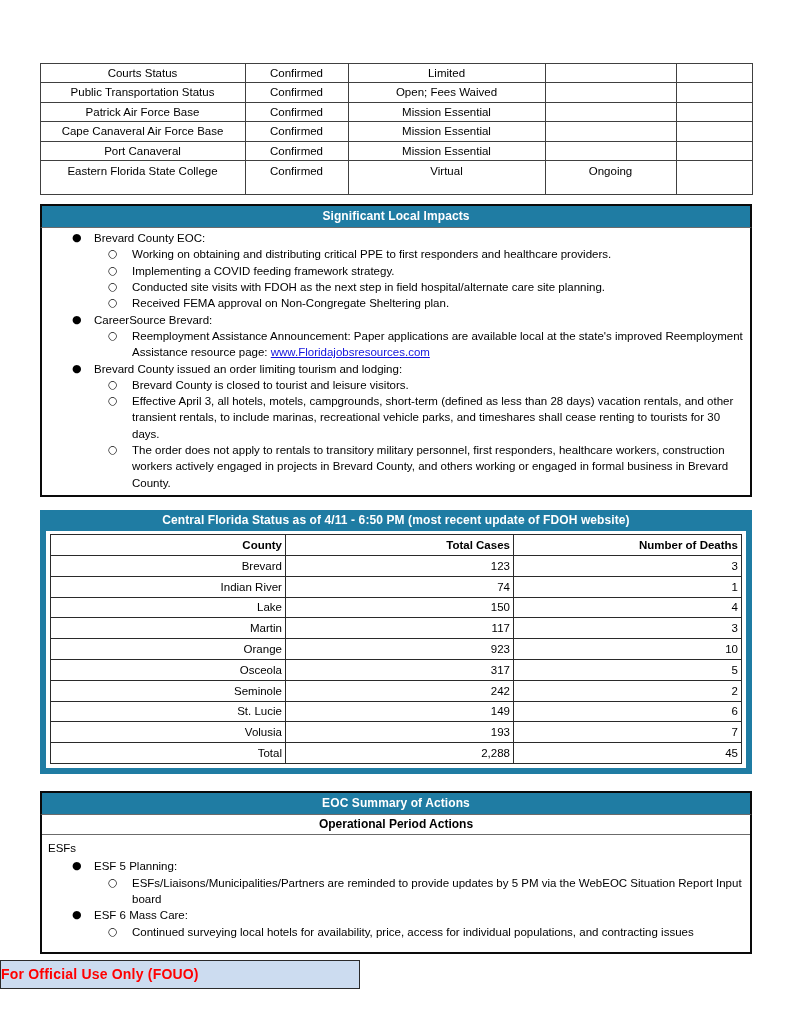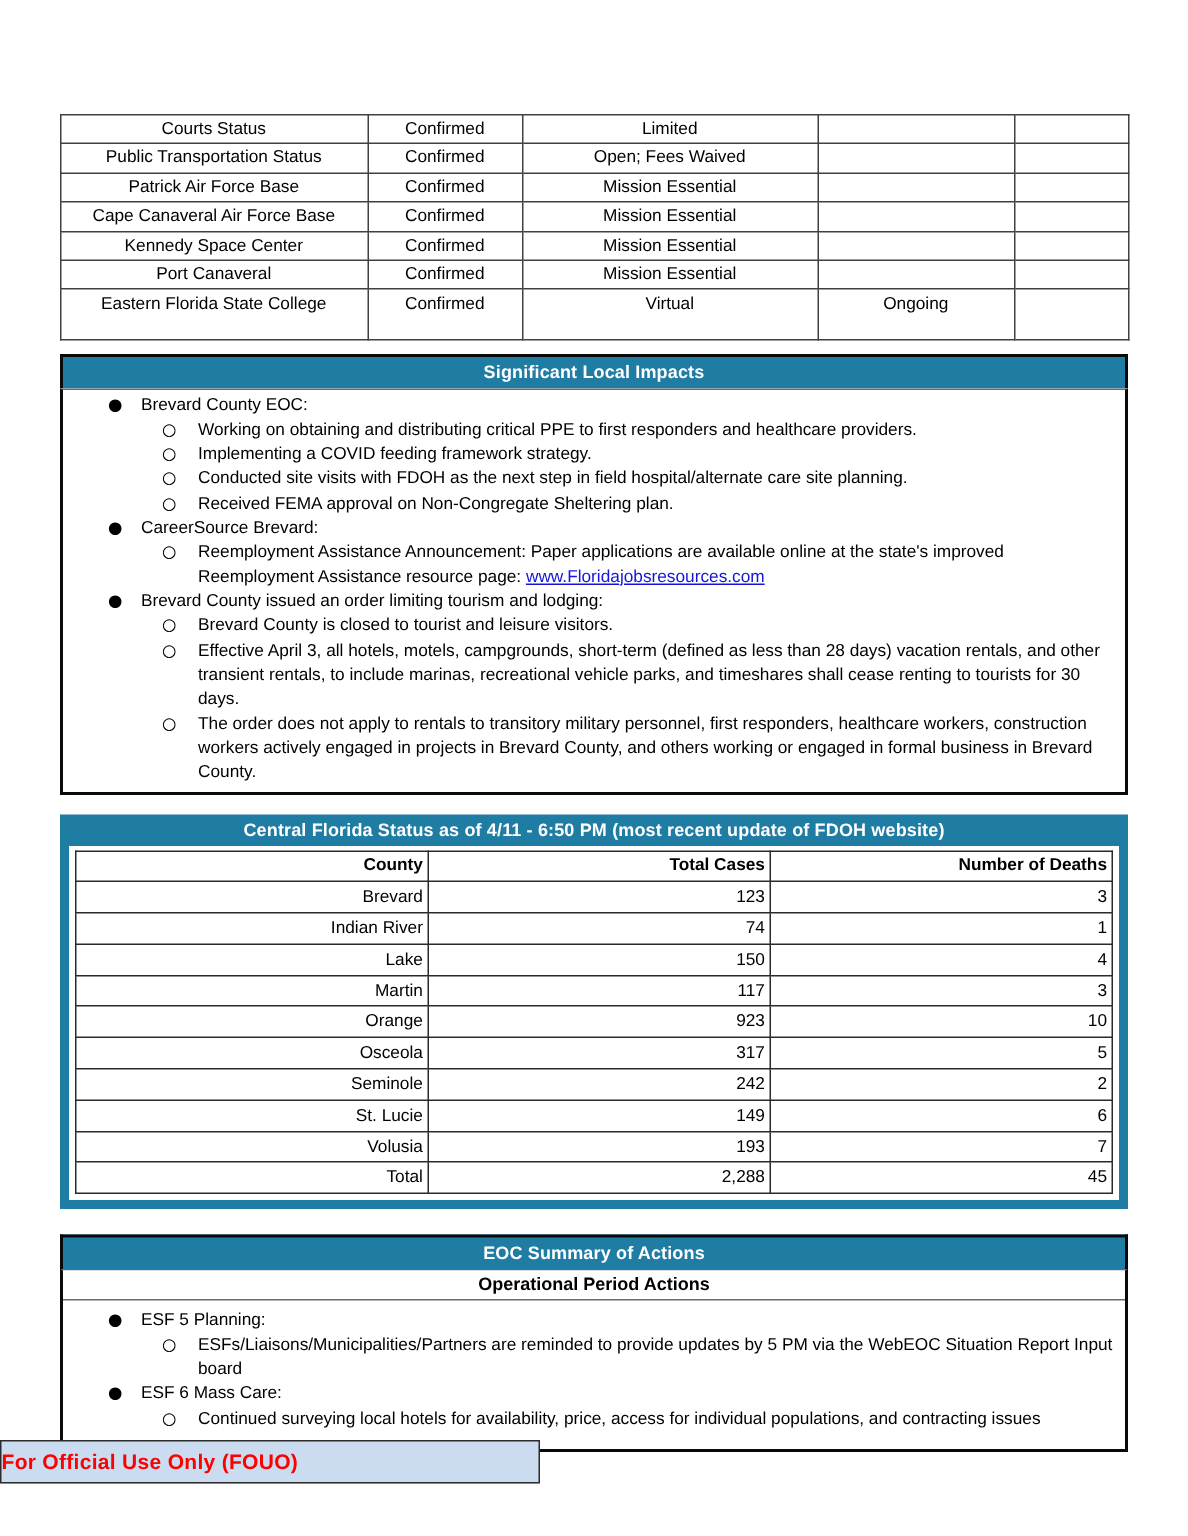--- a/index.html
+++ b/index.html
@@ -28,21 +28,21 @@
   .doc-table td, .doc-table th {
     border: 1px solid #404040;
     padding: 2px 4px;
     text-align: center;
     vertical-align: middle;
     font-weight: normal;
     line-height: 1.25;
   }
 
   
-  .status-wrap { padding-top: 36px; margin-top: 40px; }
+  .status-wrap { padding-top: 63px; }
   .status-table td { height: 18px; }
   .status-table .c1 { width: 205px; }
   .status-table .c2 { width: 103px; }
   .status-table .c3 { width: 197px; }
   .status-table .c4 { width: 131px; }
   .status-table .c5 { width: 76px; }
   .status-table tr.tall td { height: 34px; vertical-align: top; padding-top: 3px; }
 
   
   .section {
@@ -188,27 +188,20 @@
           <td class="c5"></td>
         </tr>
         <tr>
           <td class="c1">Cape Canaveral Air Force Base</td>
           <td class="c2">Confirmed</td>
           <td class="c3">Mission Essential</td>
           <td class="c4"></td>
           <td class="c5"></td>
         </tr>
         <tr>
-          <td class="c1">Kennedy Space Center</td>
-          <td class="c2">Confirmed</td>
-          <td class="c3">Mission Essential</td>
-          <td class="c4"></td>
-          <td class="c5"></td>
-        </tr>
-        <tr>
           <td class="c1">Port Canaveral</td>
           <td class="c2">Confirmed</td>
           <td class="c3">Mission Essential</td>
           <td class="c4"></td>
           <td class="c5"></td>
         </tr>
         <tr class="tall">
           <td class="c1">Eastern Florida State College</td>
           <td class="c2">Confirmed</td>
           <td class="c3">Virtual</td>
@@ -246,21 +239,21 @@
           <span class="mark">○</span>
           <span class="txt">Received FEMA approval on Non-Congregate Sheltering plan.</span>
         </div>
 
         <div class="li lv1">
           <span class="mark">●</span>
           <span class="txt">CareerSource Brevard:</span>
         </div>
         <div class="li lv2">
           <span class="mark">○</span>
-          <span class="txt"><span>Reemployment Assistance Announcement: Paper applications are available online at the state's improved Reemployment Assistance resource page: </span><a class="link" href="#">www.Floridajobsresources.com</a></span>
+          <span class="txt"><span>Reemployment Assistance Announcement: Paper applications are available local at the state's improved Reemployment Assistance resource page: </span><a class="link" href="#">www.Floridajobsresources.com</a></span>
         </div>
 
         <div class="li lv1">
           <span class="mark">●</span>
           <span class="txt">Brevard County issued an order limiting tourism and lodging:</span>
         </div>
         <div class="li lv2">
           <span class="mark">○</span>
           <span class="txt">Brevard County is closed to tourist and leisure visitors.</span>
         </div>
@@ -348,20 +341,21 @@
     </div>
   </div>
 
   <div class="sec-gap-lg"></div>
 
   <div class="section">
     <div class="band band-top-black">EOC Summary of Actions</div>
     <div class="boxed-black">
       <div class="eoc-sub">Operational Period Actions</div>
       <div class="eoc-body">
+        <div class="plain-line">ESFs</div>
         <div class="blist">
           <div class="li lv1">
             <span class="mark">●</span>
             <span class="txt">ESF 5 Planning:</span>
           </div>
           <div class="li lv2">
             <span class="mark">○</span>
             <span class="txt">ESFs/Liaisons/Municipalities/Partners are reminded to provide updates by 5 PM via the WebEOC Situation Report Input board</span>
           </div>
           <div class="li lv1">

